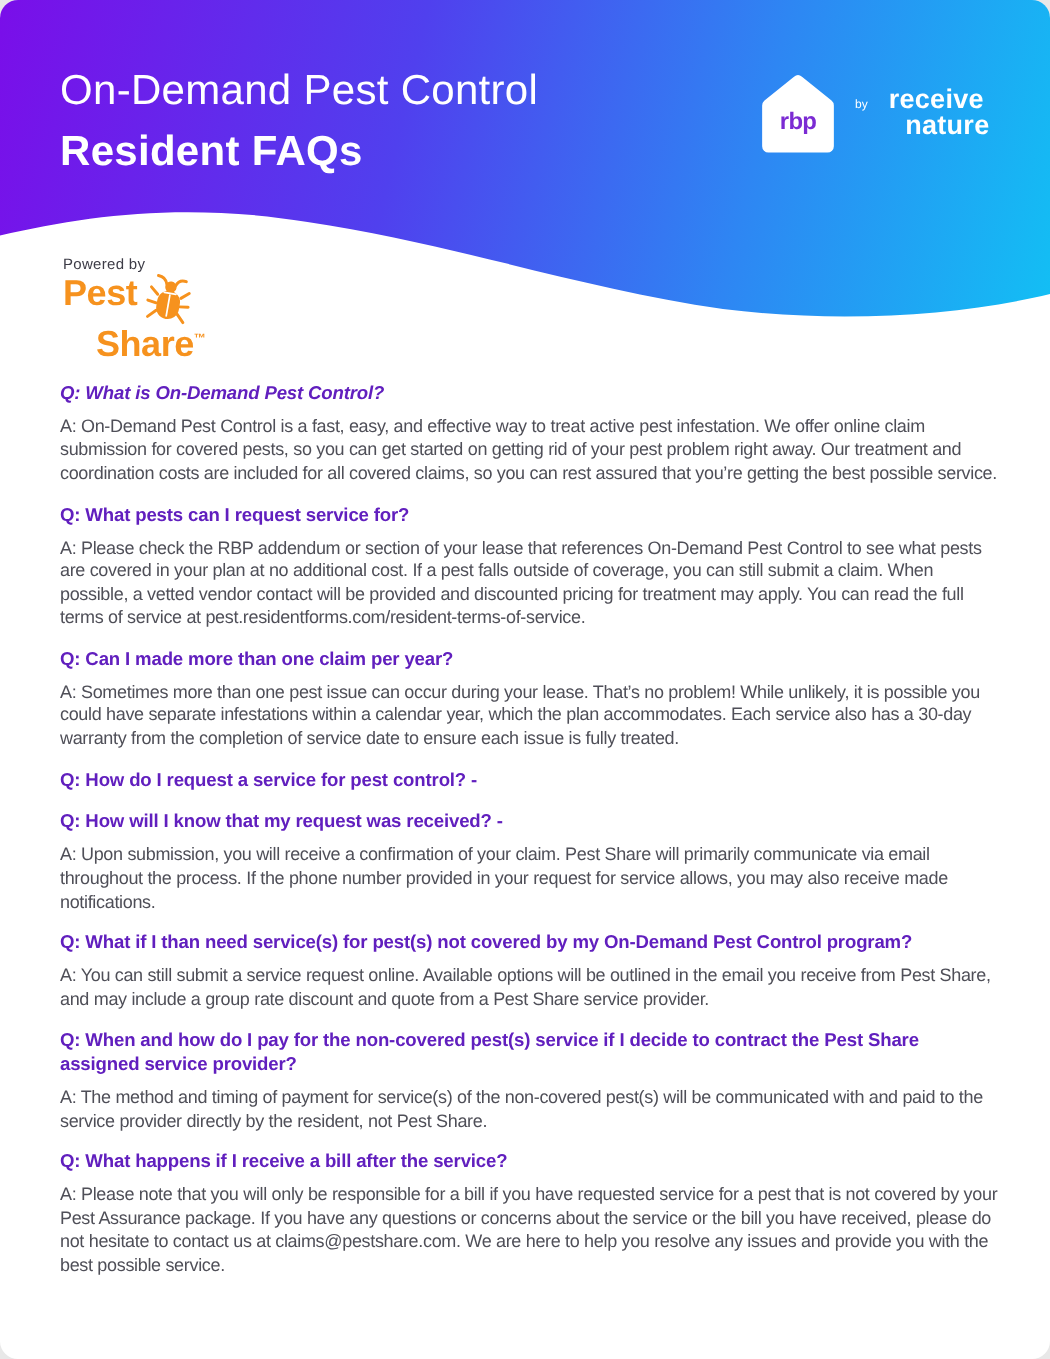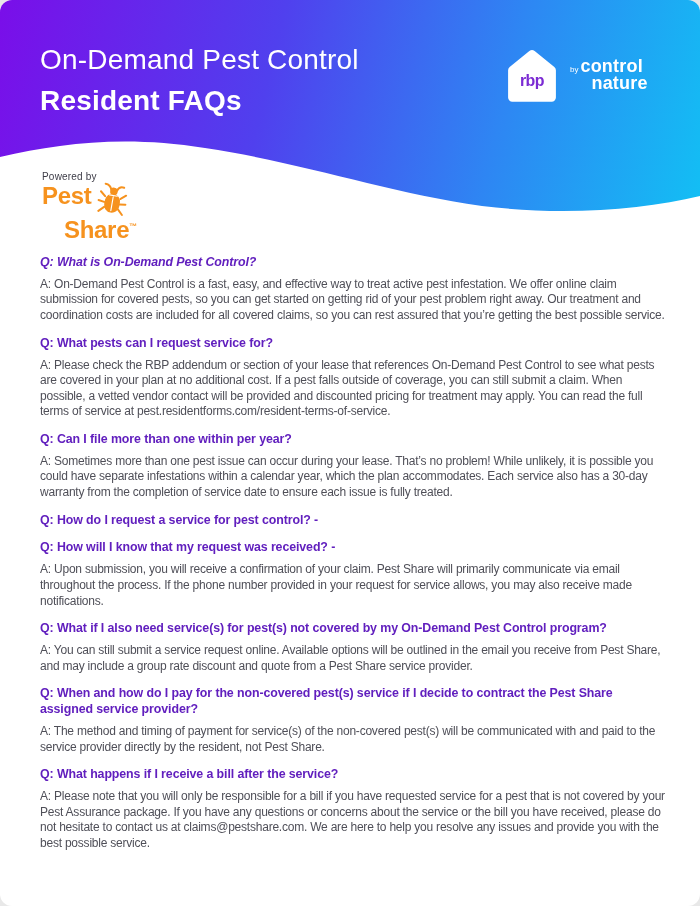--- a/index.html
+++ b/index.html
@@ -14,21 +14,21 @@
   .header {
     position:relative; height:232px;
     background:linear-gradient(103deg, #7a0ee9 0%, #5040ee 38%, #2e86f3 70%, #12c0f4 100%);
   }
   .wave { position:absolute; inset:0; width:100%; height:100%; display:block; }
   .titles { position:absolute; left:40px; top:44px; color:#ffffff; }
   .title-1 { font-size:28px; font-weight:400; letter-spacing:.2px; }
   .title-2 { font-size:28px; font-weight:700; letter-spacing:.2px; margin-top:9px; }
   .brand { position:absolute; left:502px; top:42px; display:flex; align-items:center; gap:8px; }
   .rbp-badge { width:60px; height:66px; }
-  .sn-wordmark { display:flex; gap:2px; color:#ffffff; }
+  .sn-wordmark { display:flex; gap:14px; color:#ffffff; }
   .sn-by { font-size:8px; font-weight:400; margin-top:7px; }
   .sn-lines { font-size:18px; font-weight:700; line-height:.95; letter-spacing:.2px; }
   .sn-line2 { padding-left:11px; }
   
   .powered { position:absolute; left:42px; top:171px; }
   .powered-label { font-size:10px; color:#3d3c47; letter-spacing:.2px; }
   .ps-row { display:flex; align-items:flex-start; margin-top:2px;text-align:center; }
   .ps-word { color:#f6921e; font-weight:700; font-size:24px; line-height:1; letter-spacing:-.3px; }
   .ps-share-row { margin-left:22px; margin-top:-3px; }
   .ps-tm { font-size:8px; vertical-align:super; }
@@ -62,21 +62,21 @@
 
     <div class="brand">
       <svg class="rbp-badge" viewBox="0 0 64 68" aria-hidden="true">
         <rect x="12" y="16" width="40" height="40" rx="8" fill="#2bd9c8" transform="rotate(45 32 36)"></rect>
         <path d="M32 12 L53 29 L53 58 L11 58 L11 29 Z" fill="#ffffff" stroke="#ffffff" stroke-width="9" stroke-linejoin="round"></path>
         <text x="32" y="46" text-anchor="middle" font-family="Liberation Sans, sans-serif" font-size="17" font-weight="bold" fill="#7b2bd3" letter-spacing="-0.5">rbp</text>
       </svg>
       <div class="sn-wordmark">
         <span class="sn-by">by</span>
         <span class="sn-lines">
-          <span style="display:block">control</span>
+          <span style="display:block">receive</span>
           <span class="sn-line2" style="display:block">nature</span>
         </span>
       </div>
     </div>
   </div>
 
   <div class="powered">
     <div class="powered-label">Powered by</div>
     <div class="ps-row">
       <span class="ps-word">Pest</span>
@@ -109,32 +109,32 @@
   <main class="faqs">
     <section class="faq-item">
       <h3 class="faq-q">Q: What is On-Demand Pest Control?</h3>
       <p class="faq-a">A: On-Demand Pest Control is a fast, easy, and effective way to treat active pest infestation. We offer online claim submission for covered pests, so you can get started on getting rid of your pest problem right away. Our treatment and coordination costs are included for all covered claims, so you can rest assured that you’re getting the best possible service.</p>
     </section>
     <section class="faq-item">
       <h3 class="faq-q">Q: What pests can I request service for?</h3>
       <p class="faq-a">A: Please check the RBP addendum or section of your lease that references On-Demand Pest Control to see what pests are covered in your plan at no additional cost. If a pest falls outside of coverage, you can still submit a claim. When possible, a vetted vendor contact will be provided and discounted pricing for treatment may apply. You can read the full terms of service at pest.residentforms.com/resident-terms-of-service.</p>
     </section>
     <section class="faq-item">
-      <h3 class="faq-q">Q: Can I file more than one within per year?</h3>
+      <h3 class="faq-q">Q: Can I made more than one claim per year?</h3>
       <p class="faq-a">A: Sometimes more than one pest issue can occur during your lease. That’s no problem! While unlikely, it is possible you could have separate infestations within a calendar year, which the plan accommodates. Each service also has a 30-day warranty from the completion of service date to ensure each issue is fully treated.</p>
     </section>
     <section class="faq-item">
       <h3 class="faq-q">Q: How do I request a service for pest control? -</h3>
     </section>
     <section class="faq-item">
       <h3 class="faq-q">Q: How will I know that my request was received? -</h3>
       <p class="faq-a">A: Upon submission, you will receive a confirmation of your claim. Pest Share will primarily communicate via email throughout the process. If the phone number provided in your request for service allows, you may also receive made notifications.</p>
     </section>
     <section class="faq-item">
-      <h3 class="faq-q">Q: What if I also need service(s) for pest(s) not covered by my On-Demand Pest Control program?</h3>
+      <h3 class="faq-q">Q: What if I than need service(s) for pest(s) not covered by my On-Demand Pest Control program?</h3>
       <p class="faq-a">A: You can still submit a service request online. Available options will be outlined in the email you receive from Pest Share, and may include a group rate discount and quote from a Pest Share service provider.</p>
     </section>
     <section class="faq-item">
       <h3 class="faq-q">Q: When and how do I pay for the non-covered pest(s) service if I decide to contract the Pest Share assigned service provider?</h3>
       <p class="faq-a">A: The method and timing of payment for service(s) of the non-covered pest(s) will be communicated with and paid to the service provider directly by the resident, not Pest Share.</p>
     </section>
     <section class="faq-item">
       <h3 class="faq-q">Q: What happens if I receive a bill after the service?</h3>
       <p class="faq-a">A: Please note that you will only be responsible for a bill if you have requested service for a pest that is not covered by your Pest Assurance package. If you have any questions or concerns about the service or the bill you have received, please do not hesitate to contact us at claims@pestshare.com. We are here to help you resolve any issues and provide you with the best possible service.</p>
     </section>

